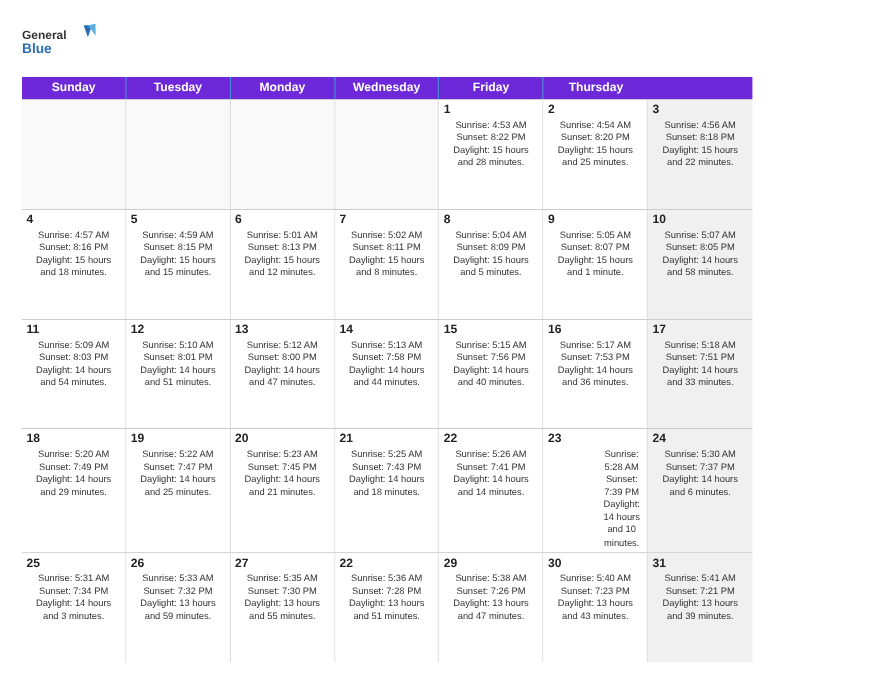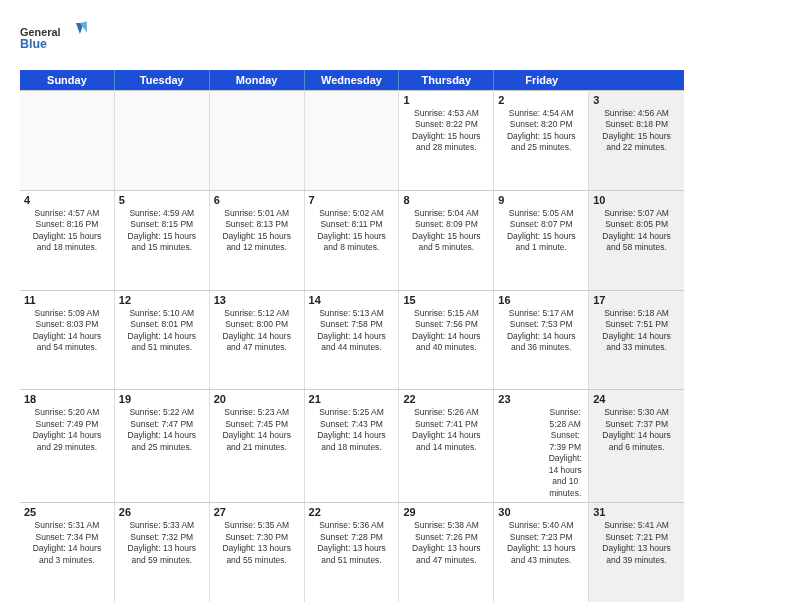--- a/index.html
+++ b/index.html
@@ -43,21 +43,21 @@
       font-weight: 400;
     }
     .calendar {
       flex: 1;
       display: flex;
       flex-direction: column;
     }
     .cal-header {
       display: grid;
       grid-template-columns: repeat(7, 1fr);
-      background: #1d4ed8;
+      background: #6d28d9;
     }
     .cal-header-cell {
       color: #fff;
       font-size: 11px;
       font-weight: bold;
       text-align: center;
       padding: 4px 2px;
       border-right: 1px solid #4a8dd5;
     }
     .cal-header-cell:last-child { border-right: none; }
@@ -116,22 +116,22 @@
       <div class="subtitle"></div>
     </div>
   </div>
 
   <div class="calendar">
     <div class="cal-header">
     <div class="cal-header-cell">Sunday</div>
         <div class="cal-header-cell">Tuesday</div>
         <div class="cal-header-cell">Monday</div>
         <div class="cal-header-cell">Wednesday</div>
+        <div class="cal-header-cell">Friday</div>
         <div class="cal-header-cell">Thursday</div>
-        <div class="cal-header-cell">Friday</div>
       </div>
     <div class="cal-body">
     <div class="cal-row">
           <div class="cal-cell empty"></div>
           <div class="cal-cell empty"></div>
           <div class="cal-cell empty"></div>
           <div class="cal-cell empty"></div>
           <div class="cal-cell">
             <span class="day-num">1</span>
             <div class="day-info" style="white-space: pre-line;">Sunrise: 4:53 AM

